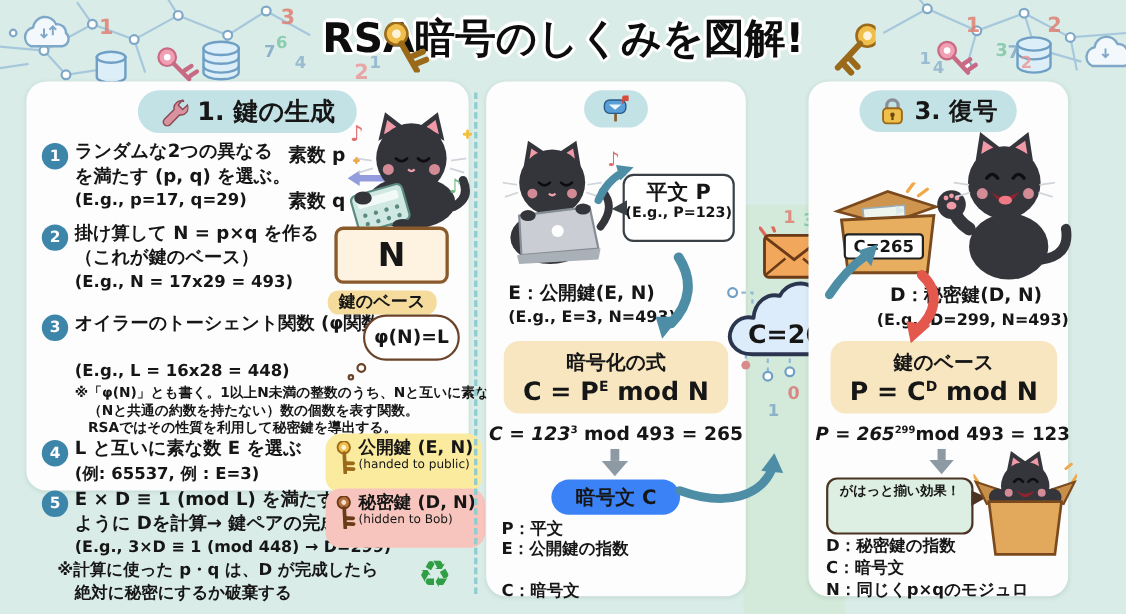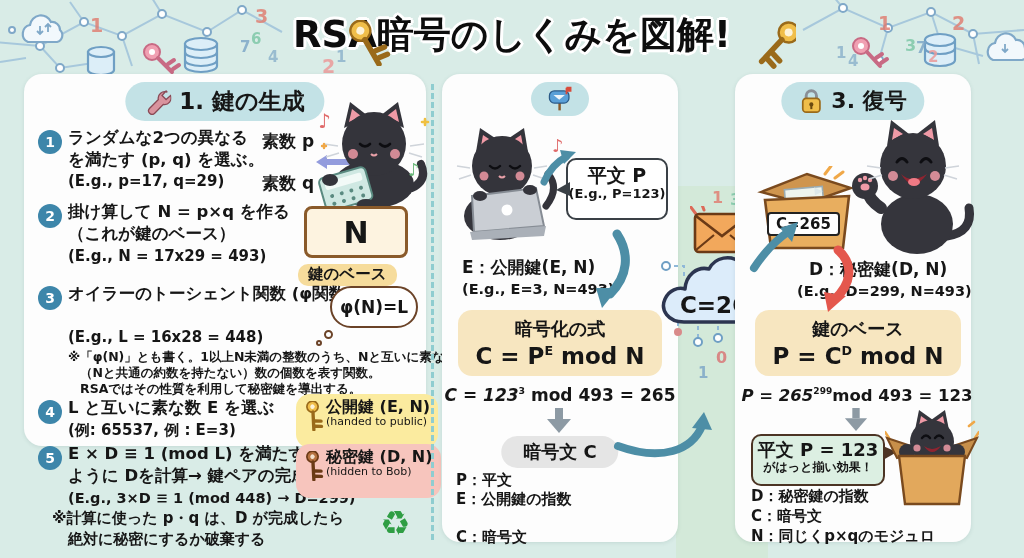--- a/index.html
+++ b/index.html
@@ -290,21 +290,21 @@
 
   <div class="t" style="left:118px;top:312px;transform:translateX(-50%);font-size:17px">
     <span style="font-style:italic">C = 123</span><sup>3</sup><span> mod 493 = 265</span>
   </div>
 
   <svg class="abs" style="left:102px;top:334px" width="30" height="26" viewBox="0 0 30 26">
     <rect x="11" y="0" width="8" height="11" fill="#8d9aa4"></rect>
       <polygon points="3,11 27,11 15,25" fill="#8d9aa4"></polygon>
   </svg>
 
-  <div class="abs" style="left:118px;top:362px;transform:translateX(-50%);background:#e5e5e5;border-radius:17px;padding:4px 22px;font-weight:800;font-size:18px;white-space:nowrap"><span>暗号文 C</span></div>
+  <div class="abs" style="left:118px;top:362px;transform:translateX(-50%);background:#3b82f6;border-radius:17px;padding:4px 22px;font-weight:800;font-size:18px;white-space:nowrap"><span>暗号文 C</span></div>
 
   <div class="t" style="left:14px;top:398px;font-size:15px">P：平文</div>
   <div class="t" style="left:14px;top:417px;font-size:15px">E：公開鍵の指数</div>
   <div class="t" style="left:14px;top:455px;font-size:15px">C：暗号文</div>
 </div>
 
 <svg class="abs" style="left:690px;top:206px" width="64" height="52" viewBox="0 0 64 52">
   <g stroke="#dd6a58" stroke-width="3" stroke-linecap="round">
     <line x1="6" y1="8" x2="0" y2="0"></line>
       <line x1="14" y1="4" x2="11" y2="-4"></line>
@@ -398,21 +398,20 @@
   <div class="t" style="left:122px;top:312px;transform:translateX(-50%);font-size:16.5px">
     <span style="font-style:italic">P = 265</span><sup>299</sup><span>mod 493 = 123</span>
   </div>
 
   <svg class="abs" style="left:106px;top:334px" width="30" height="24" viewBox="0 0 30 26">
     <rect x="11" y="0" width="8" height="11" fill="#8d9aa4"></rect>
       <polygon points="3,11 27,11 15,25" fill="#8d9aa4"></polygon>
   </svg>
 
   <div class="bubble" style="left:16px;top:360px;width:134px;height:52px;background:#dcefe2;border-color:#4c3424;padding-top:4px">
-    <div class="t" style="position:static;font-size:18px">平文 P = 123</div>
     <div class="t" style="position:static;font-size:12px">がはっと揃い効果！</div>
   </div>
   <div class="abs" style="left:148px;top:372px;width:0;height:0;border-top:6px solid transparent;border-bottom:8px solid transparent;border-left:14px solid #4c3424"></div>
 
   <svg class="abs" style="left:150px;top:330px;" width="94" height="104" viewBox="0 0 94 104">
     <path d="M4 34 l-4 -6 M90 34 l4 -6 M84 22 l5 -4" stroke="#f0a848" stroke-width="2.6" stroke-linecap="round"></path>
     <polygon points="12,54 2,34 38,46" fill="#c78f4a" stroke="#7a4a1e" stroke-width="2"></polygon>
     <polygon points="82,54 92,34 56,46" fill="#c78f4a" stroke="#7a4a1e" stroke-width="2"></polygon>
     <circle cx="22" cy="48" r="8" fill="#35353c"></circle>
       <circle cx="72" cy="48" r="8" fill="#35353c"></circle>

